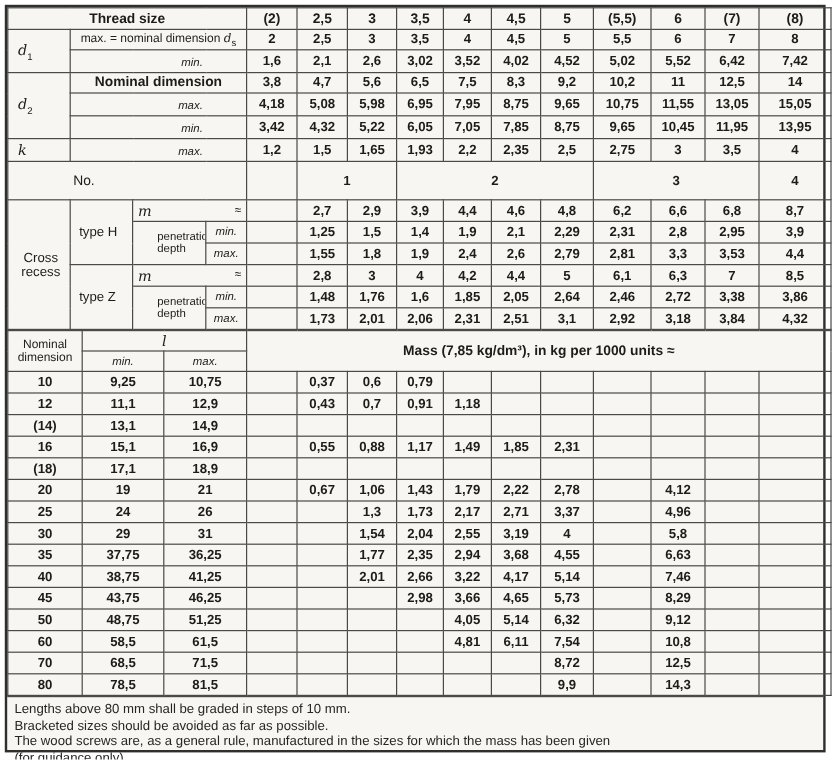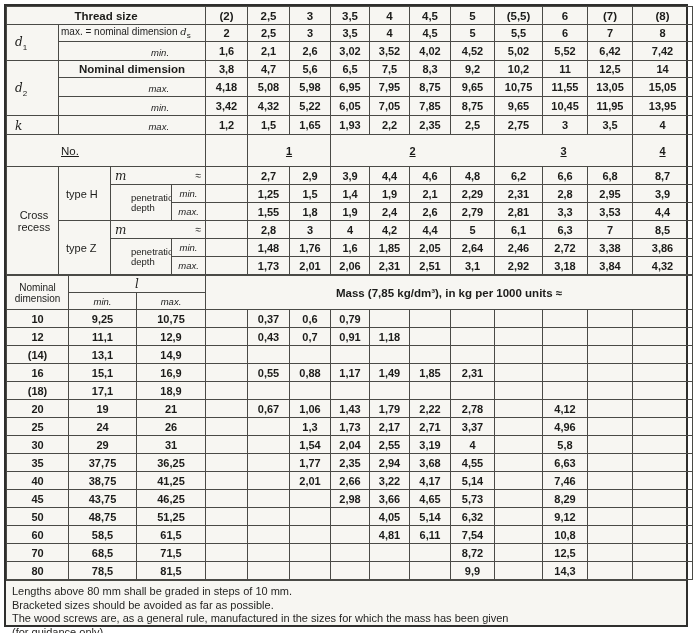--- a/index.html
+++ b/index.html
@@ -6,37 +6,37 @@
   body{width:696px;height:633px;overflow:hidden;position:relative;
        font-family:"Liberation Sans",sans-serif;color:var(--ink,#1c1c1a);}
   .sheet{position:absolute;left:4px;top:4px;width:684px;height:623px;box-sizing:border-box;
          border:2px solid #2f2f2d;background:var(--paper,#f7f6f2);}
   table{border-collapse:collapse;table-layout:fixed;width:100%;}
   td{border:1px solid var(--line,#4a4a46);padding:0 2px;overflow:hidden;white-space:nowrap;
      vertical-align:middle;box-sizing:border-box;}
   .num{text-align:center;font-weight:bold;font-size:11px;}
   .hdr-num{text-align:center;font-weight:bold;font-size:11.5px;}
   .lbl-c{text-align:center;font-weight:bold;font-size:11.5px;}
-  .lbl-plain{font-weight:normal;font-size:11px;margin-left:28px;}
+  .lbl-plain{text-align:center;font-weight:normal;font-size:11px;margin-left:28px;}
   .lbl-r{text-align:right;padding-right:36px;}
   .sub-lbl{font-style:italic;font-weight:normal;font-size:9.5px;color:#222;}
   .sub-lbl-cell{font-style:italic;font-weight:normal;font-size:9.5px;text-align:center;color:#222;}
   .sym{font-style:italic;font-weight:normal;font-family:"DejaVu Serif",serif;font-size:12px;}
   .sym-cell{text-align:left;padding-left:8px;}
   sub{font-size:8px;}
   .no-lbl{font-size:11.5px;font-weight:normal;padding-left:54px;}
   .cross-lbl{font-size:11px;font-weight:normal;text-align:center;padding-left:5px;line-height:12px;}
   .type-lbl{font-size:11px;font-weight:normal;text-align:left;padding-left:7px;margin-left:16px;}
   .pen-lbl{font-size:9.5px;font-weight:normal;text-align:left;padding-left:20px;line-height:10px;}
   .m-cell{padding:0 4px;}
   .m-flex{display:flex;justify-content:space-between;align-items:center;}
   .approx{font-size:10px;font-weight:normal;}
   .nom-hdr{font-size:10px;font-weight:normal;line-height:11px;text-align:center;}
   .mass-hdr{text-align:center;font-weight:bold;font-size:11.5px;}
-  tr.r18{height:18px;} tr.r17{height:17px;} tr.r15{height:32px;text-decoration:underline;} tr.rl{height:18px;margin-left:42px;}
+  tr.r18{height:18px;} tr.r17{height:17px;} tr.r15{height:32px;} tr.rl{height:18px;margin-left:42px;}
   tr.rh{height:17px;}
   .lower{border-top:1px solid var(--line,#4a4a46);}
   .notes{border-top:1px solid var(--line,#4a4a46);padding:4px 6px 0 6px;
          font-size:11px;font-weight:normal;line-height:13.5px;color:#262624;}
 </style>
 </head>
 <body>
 
 <div class="sheet">
 

